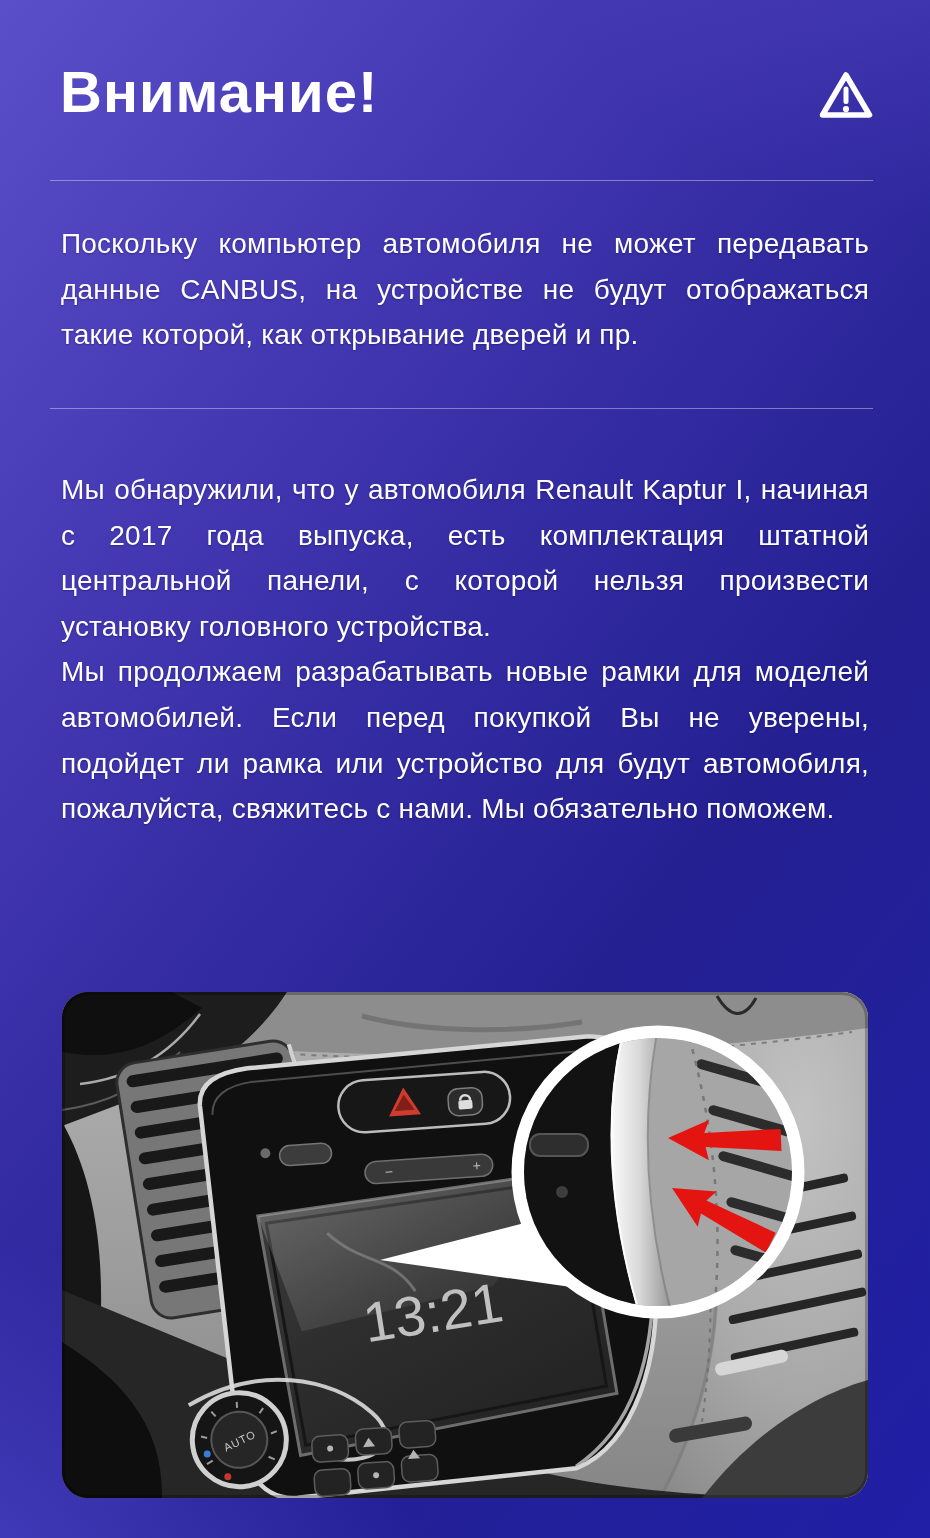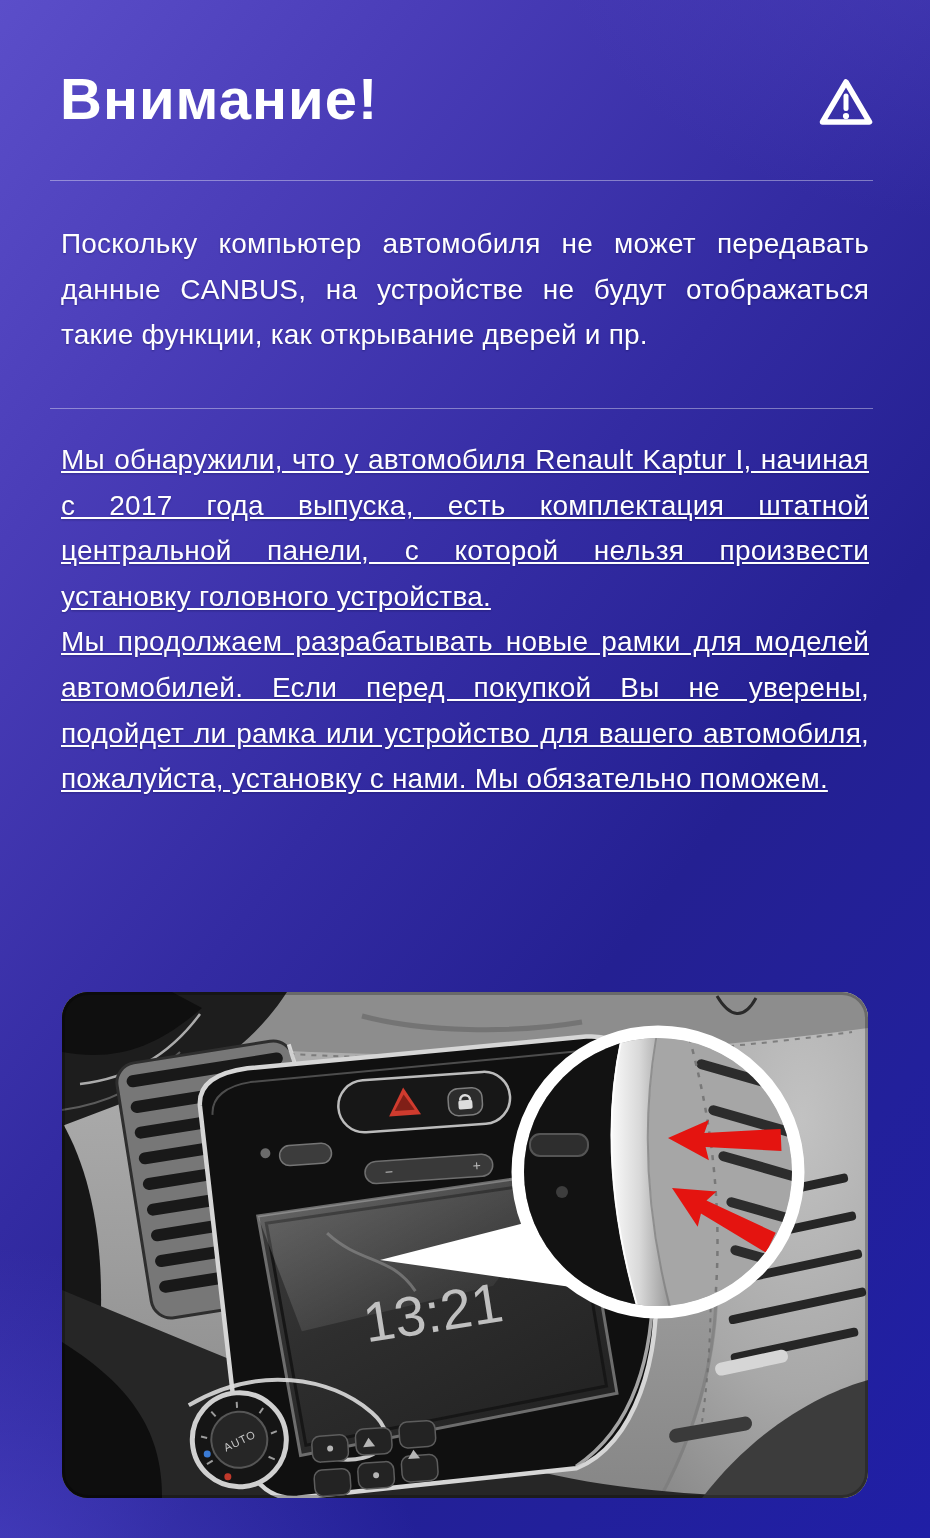--- a/index.html
+++ b/index.html
@@ -12,21 +12,21 @@
     overflow:hidden;
     background:
       radial-gradient(760px 620px at -4% 106%, rgba(96,86,226,0.55), rgba(96,86,226,0) 62%),
       radial-gradient(700px 520px at 104% -6%, rgba(94,80,208,0.35), rgba(94,80,208,0) 60%),
       linear-gradient(128deg, #5b4ec9 0%, #4a3db8 20%, #332ba2 45%, #242092 64%, #22209b 82%, #201fa6 100%);
     color:#ffffff;
   }
 
   .header {
     position:absolute; top:60px; left:60px; right:56px;
-    display:flex; justify-content:space-between; align-items:flex-start;margin-top:7px;
+    display:flex; justify-content:space-between; align-items:flex-start;
   }
   .title {
     font-size:58px; font-weight:bold; letter-spacing:1px; line-height:1.1;
     color:#ffffff;
   }
   .warn-icon { margin-top:8px; flex:0 0 auto; }
 
   .divider {
     position:absolute; left:50px; right:57px; height:1px;
     background:rgba(255,255,255,0.38);
@@ -34,21 +34,21 @@
   .divider.d1 { top:180px; }
   .divider.d2 { top:408px; }
 
   .body-text {
     position:absolute; left:61px; width:808px;
     font-size:28px; line-height:45.6px; letter-spacing:0.2px;
     text-align:justify; color:#ffffff;
     text-shadow:0 1px 2px rgba(10,10,60,0.35);
   }
   .p-canbus { top:221px; }
-  .p-info   { top:437px;text-decoration:underline; }
+  .p-info   { top:467px; }
   .p-info p { text-align:justify; }
 
   .photo {
     position:absolute; top:992px; left:62px;
     width:806px; height:506px;
     border-radius:26px; overflow:hidden;
     background:#9a9a9a;
     box-shadow:0 0 0 1px rgba(0,0,0,0.25) inset;
   }
   .photo svg { display:block; width:806px; height:506px; }
@@ -62,27 +62,27 @@
     <div class="title">Внимание!</div>
     <svg class="warn-icon" width="56" height="56" viewBox="0 0 56 56" fill="none">
       <path d="M28 7 L51.5 47 H4.5 Z" stroke="#ffffff" stroke-width="5.5" stroke-linejoin="round" fill="none"></path>
       <line x1="28" y1="21" x2="28" y2="33.5" stroke="#ffffff" stroke-width="5" stroke-linecap="round"></line>
       <circle cx="28" cy="41" r="3.1" fill="#ffffff"></circle>
     </svg>
   </div>
 
   <div class="divider d1"></div>
 
-  <p class="body-text p-canbus">Поскольку компьютер автомобиля не может передавать данные CANBUS, на устройстве не будут отображаться такие функции, как открывание дверей и пр.</p>
+  <p class="body-text p-canbus">Поскольку компьютер автомобиля не может передавать данные CANBUS, на устройстве не будут отображаться такие которой, как открывание дверей и пр.</p>
 
   <div class="divider d2"></div>
 
   <div class="body-text p-info">
     <p>Мы обнаружили, что у автомобиля Renault Kaptur I, начиная с 2017 года выпуска, есть комплектация штатной центральной панели, с которой нельзя произвести установку головного устройства.</p>
-    <p>Мы продолжаем разрабатывать новые рамки для моделей автомобилей. Если перед покупкой Вы не уверены, подойдет ли рамка или устройство для вашего автомобиля, пожалуйста, установку с нами. Мы обязательно поможем.</p>
+    <p>Мы продолжаем разрабатывать новые рамки для моделей автомобилей. Если перед покупкой Вы не уверены, подойдет ли рамка или устройство для будут автомобиля, пожалуйста, свяжитесь с нами. Мы обязательно поможем.</p>
   </div>
 
   <figure class="photo">
     <svg viewBox="0 0 806 506">
       <defs>
         <linearGradient id="gLeather" x1="0" y1="0" x2="0" y2="1">
           <stop offset="0" stop-color="#b2b2b2"></stop>
           <stop offset="0.55" stop-color="#9c9c9c"></stop>
           <stop offset="1" stop-color="#868686"></stop>
         </linearGradient>

